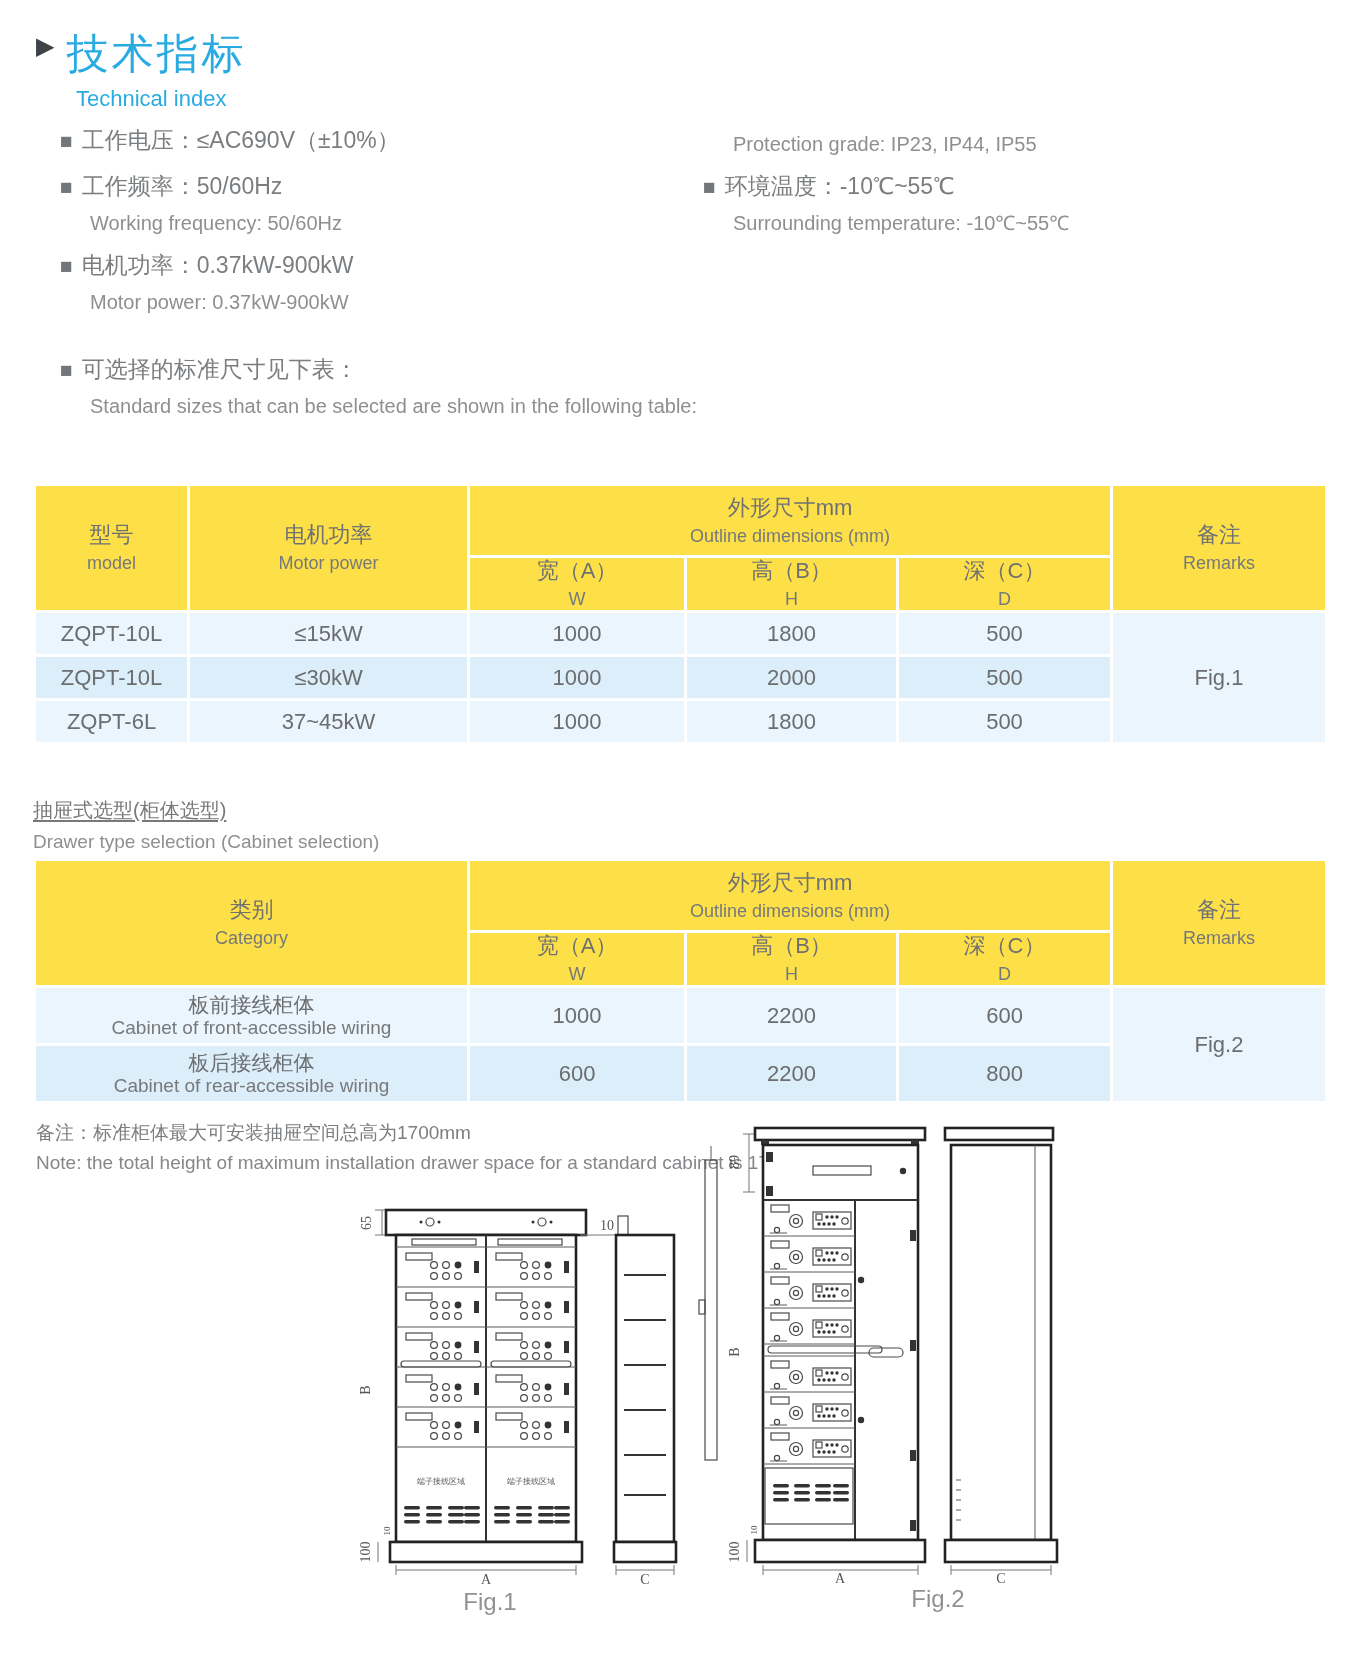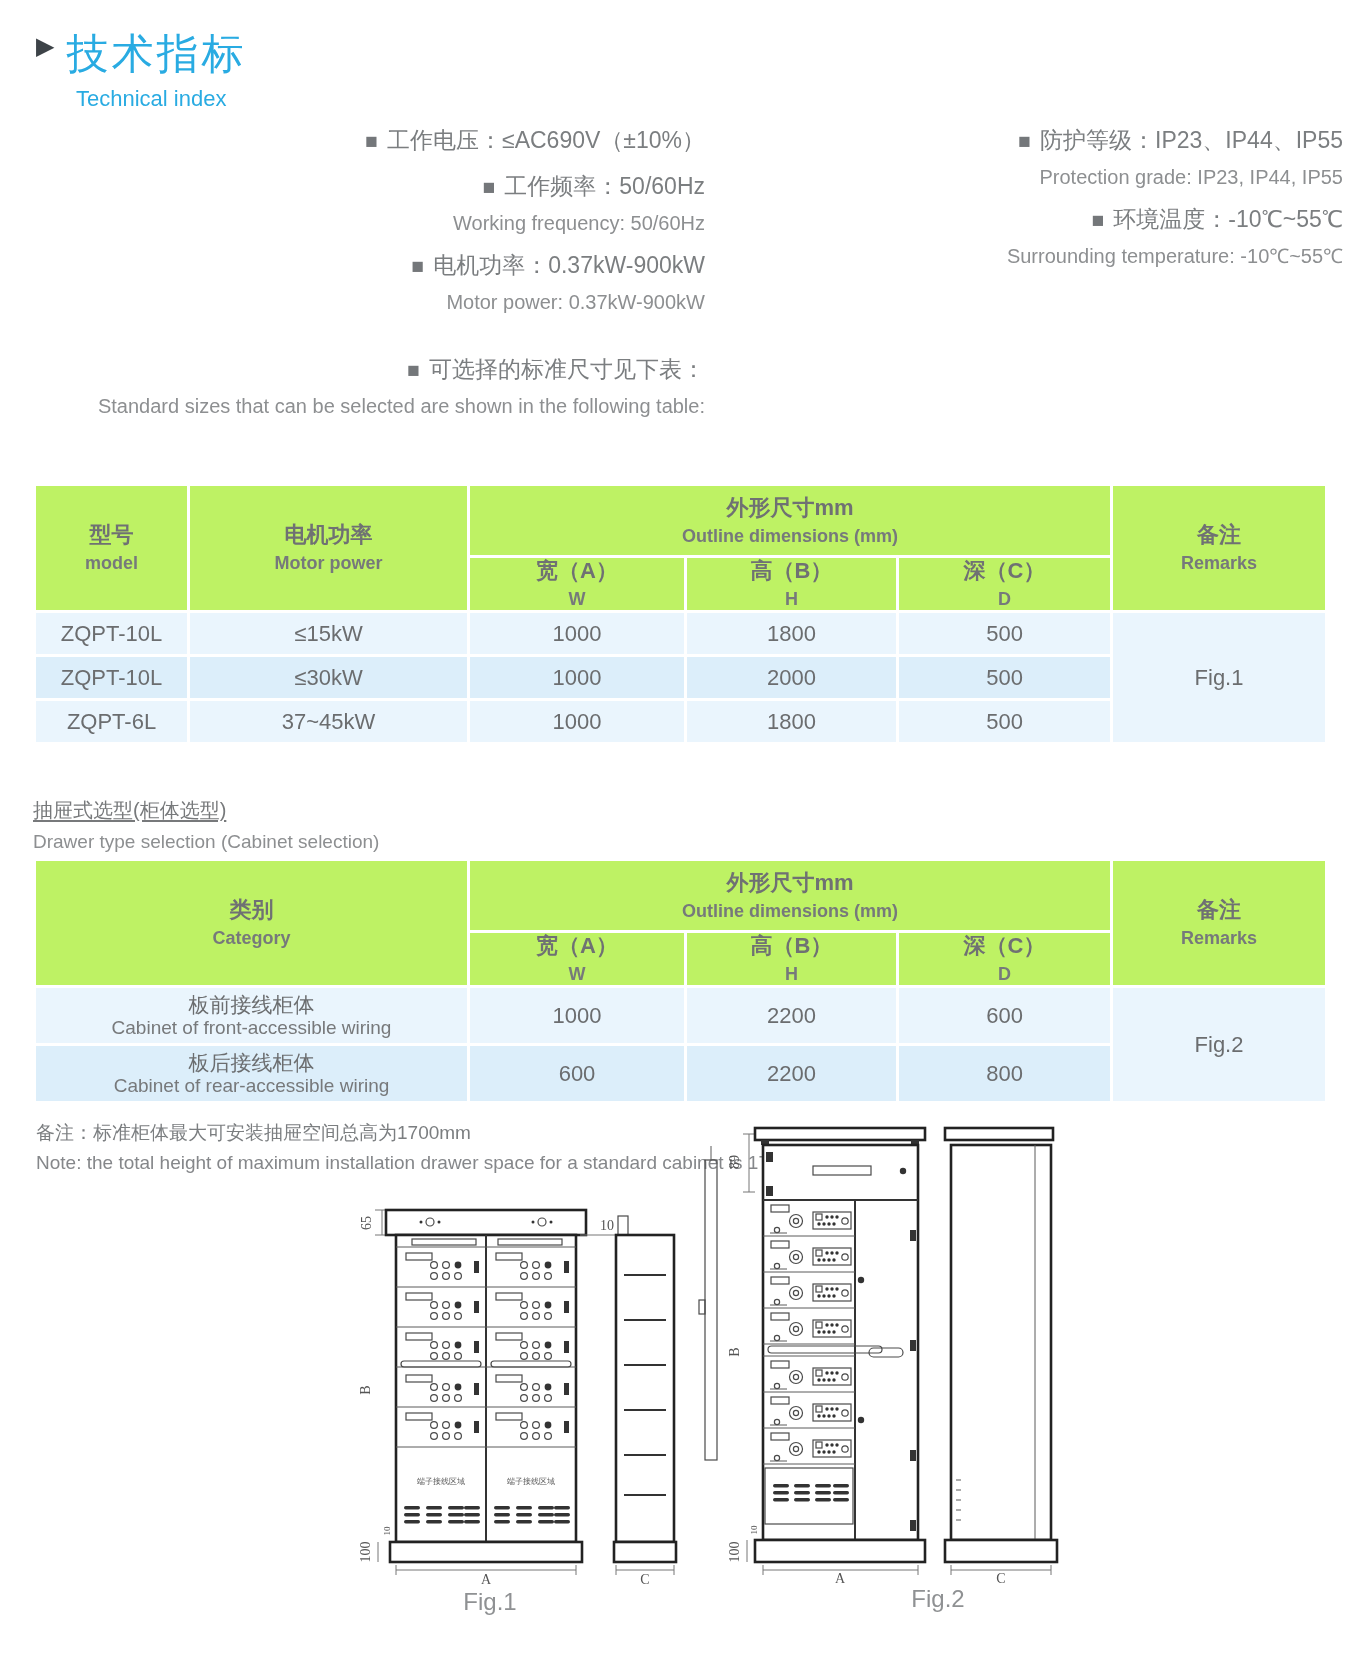--- a/index.html
+++ b/index.html
@@ -7,36 +7,36 @@
         font-family:"Liberation Sans", sans-serif;}
   
   .hdr{position:absolute;left:36px;top:26px;}
   .hdr .arrow{display:inline-block;vertical-align:14px;color:#3d4348;font-size:24px;margin-right:12px;}
   .hdr .t-cn{display:inline-block;font-size:42px;color:#29abe2;letter-spacing:3px;}
   .hdr .t-en{margin:4px 0 0 40px;font-size:22px;color:#29abe2;}
   
   .specs{position:absolute;top:124px;}
   .specs.left{left:60px;width:645px;}
   .specs.right{left:703px;width:640px;}
-  .spec{margin-bottom:13px;text-align:right;}
+  .spec{margin-bottom:13px;}
   .spec .cn{font-size:23px;color:#7b7e80;line-height:32px;white-space:nowrap;}
   .spec .cn .sq{color:#74777a;font-size:21px;margin-right:9px;}
   .spec .en{font-size:20px;color:#8d8f91;margin:7px 0 0 30px;line-height:26px;white-space:nowrap;}
   .spec.intro{margin-top:38px;}
   
   .sec-title{position:absolute;left:33px;}
   .sec-title .cn{font-size:20px;color:#77797b;text-decoration:underline;text-underline-offset:3px;}
   .sec-title .en{font-size:19px;color:#8d8f91;margin-top:7px;}
   #sec1{top:419px;} #sec2{top:797px;}
   
   table.spec-table{position:absolute;left:33px;width:1292px;border-collapse:collapse;table-layout:fixed;}
   #table1{top:483px;} #table2{top:858px;}
   .spec-table th,.spec-table td{border:3px solid #fff;text-align:center;vertical-align:middle;
       font-weight:normal;padding:0;}
-  .spec-table th{background:#bef264;color:#6f7173;font-weight:bold;}
+  .spec-table th{background:#fde047;color:#6f7173;}
   .hcn{font-size:22px;line-height:26px;}
   .hen{font-size:18px;line-height:22px;margin-top:4px;color:#76797b;}
   .spec-table td{color:#6b6d6f;font-size:22px;}
   .ccn{font-size:21px;line-height:25px;}
   .cen{font-size:19px;line-height:22px;color:#77797b;}
   tr.h1{height:72px;} tr.h2{height:50px;}
   #table1 tr.dr{height:44px;} #table2 tr.dr{height:58px;margin-top:44px;}
   td.bgA{background:#eaf5fd;} td.bgB{background:#dceefa;}
   
   .note{position:absolute;left:36px;top:1118px;font-size:19px;line-height:30px;color:#7b7e80;}
@@ -82,21 +82,20 @@
       <div class="en">Motor power: 0.37kW-900kW</div>
     </div>
     <div class="spec intro">
       <div class="cn"><span class="sq">■</span><span>可选择的标准尺寸见下表：</span></div>
       <div class="en">Standard sizes that can be selected are shown in the following table:</div>
     </div>
   </div>
 
   <div class="specs right">
     <div class="spec">
-      <div class="cn"><span class="sq">■</span><span>防护等级：IP23、IP44、IP55</span></div>
       <div class="en">Protection grade: IP23, IP44, IP55</div>
     </div>
     <div class="spec">
       <div class="cn"><span class="sq">■</span><span>环境温度：-10℃~55℃</span></div>
       <div class="en">Surrounding temperature: -10℃~55℃</div>
     </div>
   </div>
 
 
   <table class="spec-table" id="table1">

